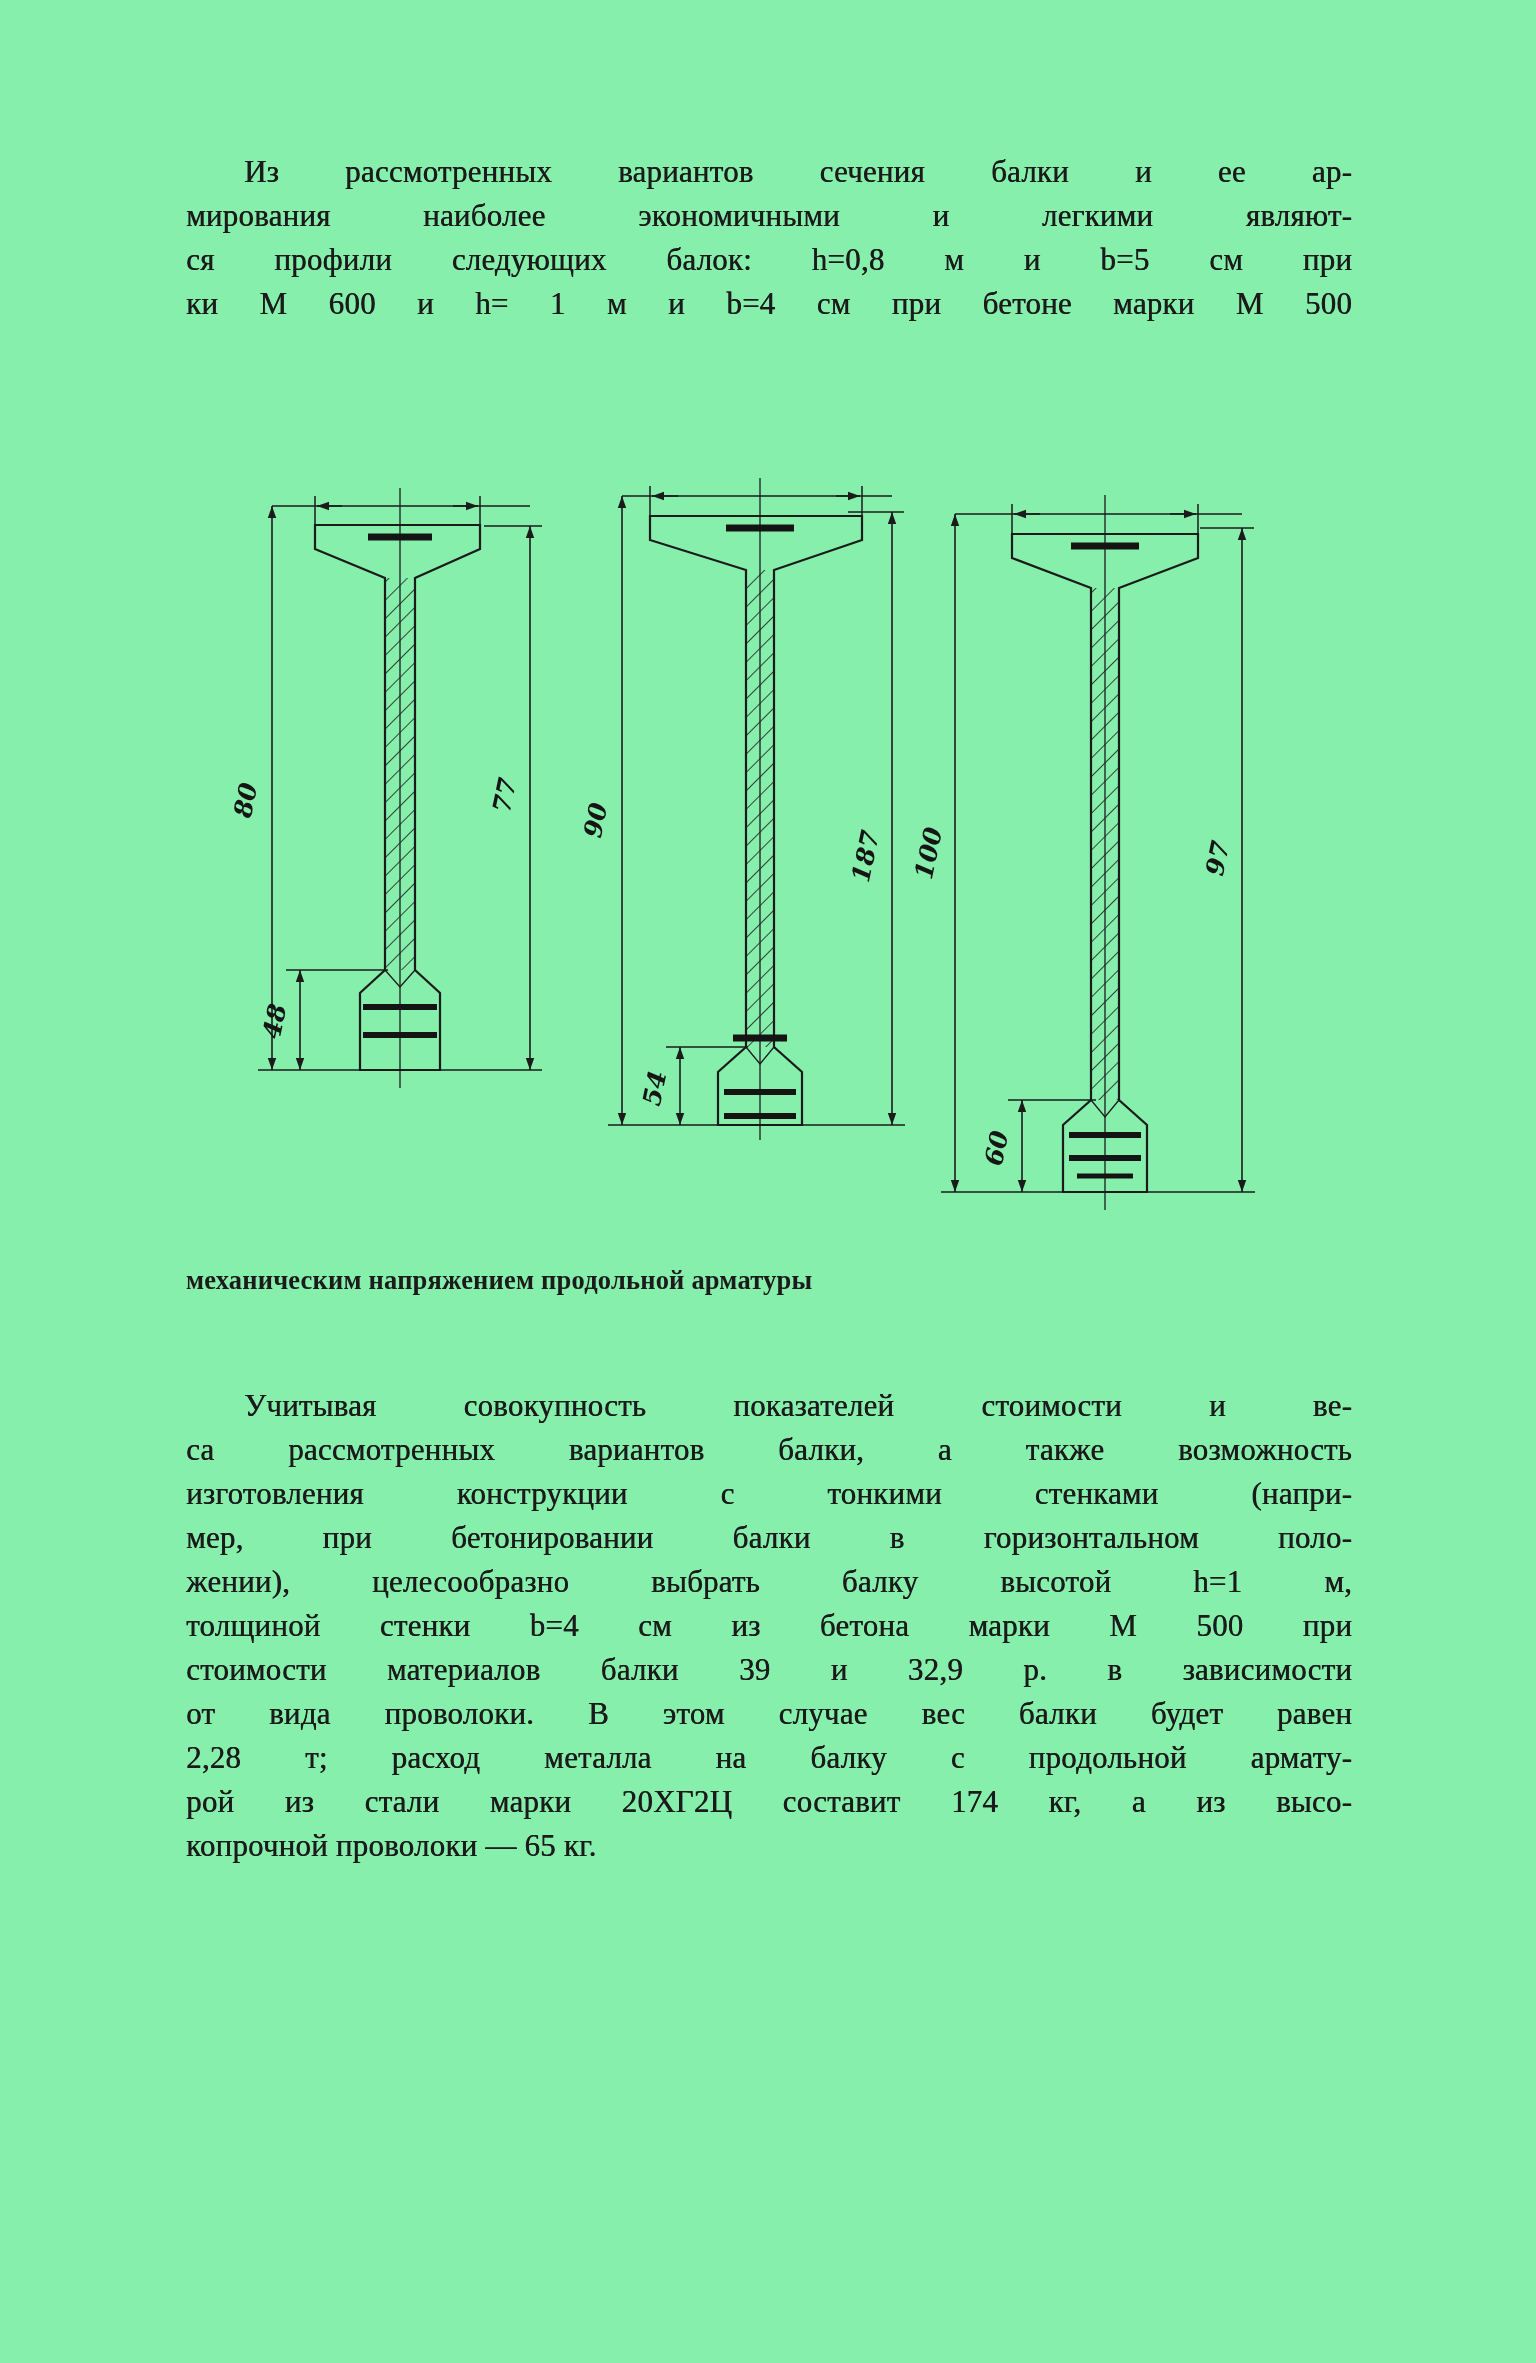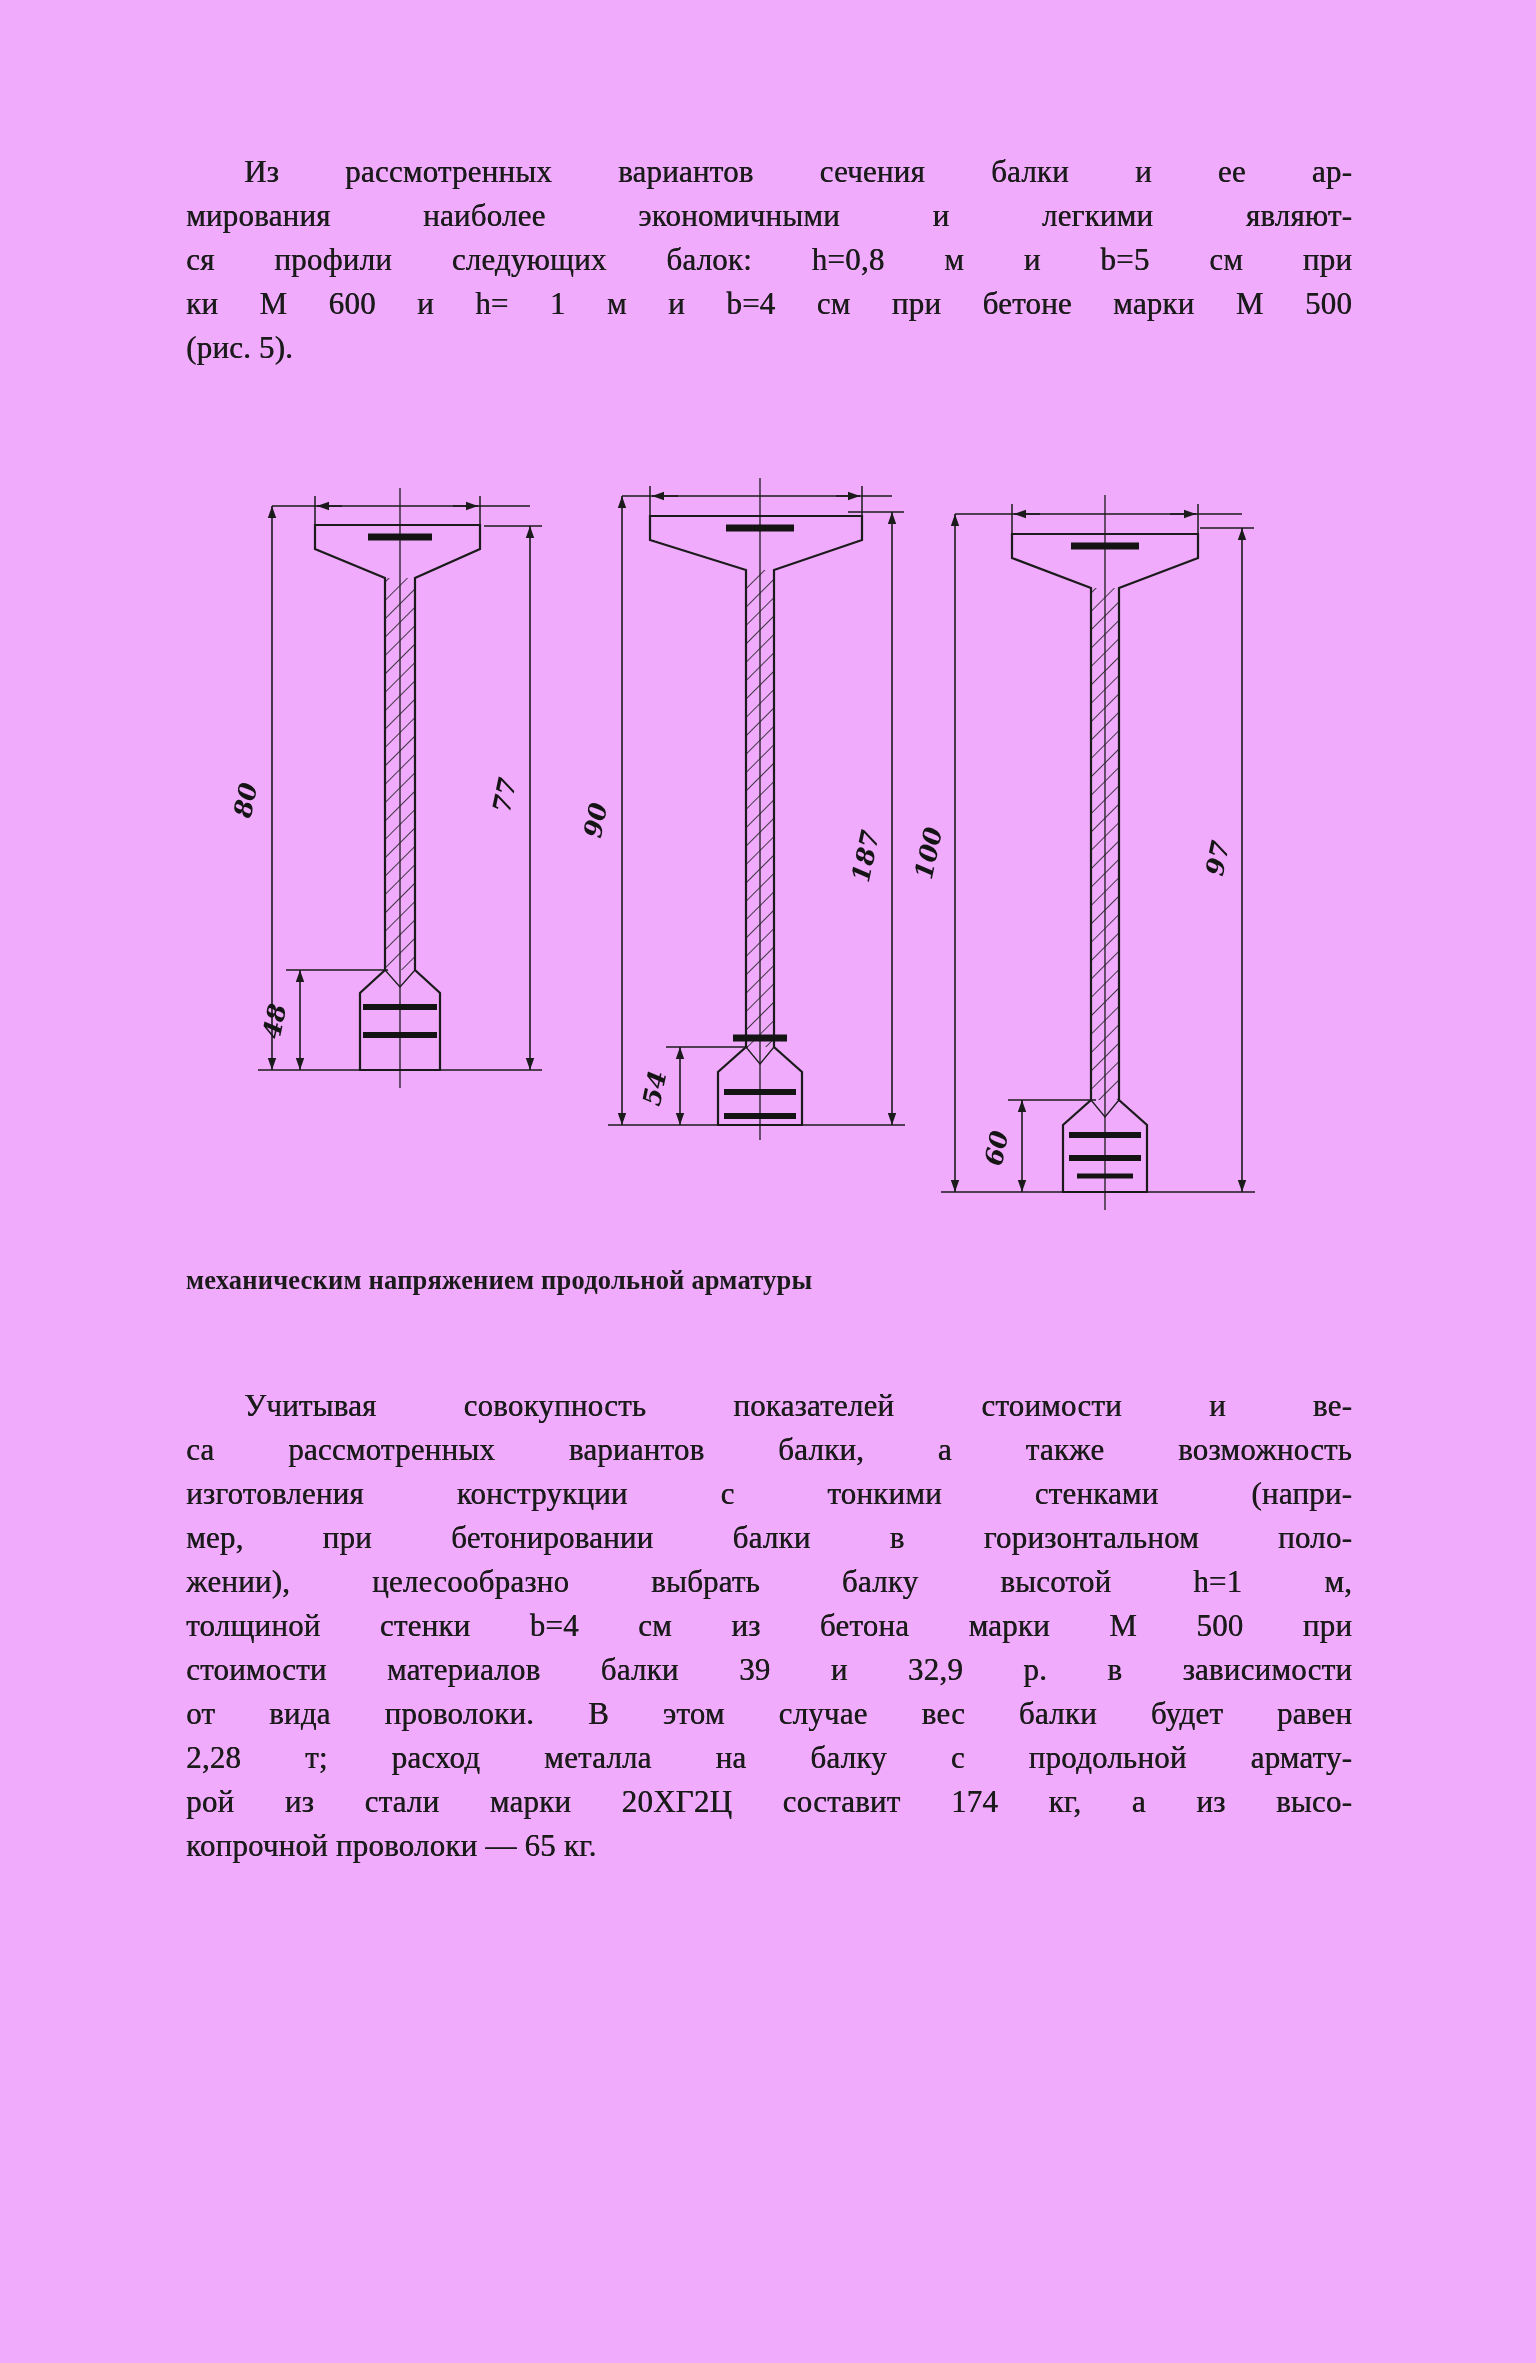--- a/index.html
+++ b/index.html
@@ -1,19 +1,19 @@
 <!DOCTYPE html>
 <html><head>
 <meta charset="utf-8">
 <style>
   *{box-sizing:border-box}
   html,body{margin:0;padding:0;background:#a8a49c}
   .page{
     position:relative;width:1536px;height:2363px;margin:0 auto;
-    background:#f0abfc;color:#1b1b1b;overflow:hidden;
+    background:#86efac;color:#1b1b1b;overflow:hidden;
     font-family:"Liberation Serif","DejaVu Serif",serif;
   }
   .textblock{
     position:absolute;left:186px;width:1166px;
     font-size:31px;line-height:44px;letter-spacing:.2px;
     text-shadow:.45px 0 0 currentColor;
   }
   .para1{top:150px}
   .para2{top:1384px}
   .tline{text-align:justify;text-align-last:justify}
@@ -38,21 +38,20 @@
 </head>
 <body>
 
 <div class="page">
 
   <div class="textblock para para1">
       <div class="tline">Из рассмотренных вариантов сечения балки и ее ар-</div>
       <div class="tline">мирования наиболее экономичными и легкими являют-</div>
       <div class="tline">ся профили следующих балок: h=0,8 м и b=5 см при</div>
       <div class="tline">ки М 600 и h= 1 м и b=4 см при бетоне марки М 500</div>
-      <div class="tline last">(рис. 5).</div>
     </div>
 
   <svg class="figure" viewBox="0 0 1536 800" xmlns="http://www.w3.org/2000/svg">
     <defs>
       <marker id="arr" markerUnits="userSpaceOnUse" markerWidth="14" markerHeight="12" viewBox="0 0 14 12" refX="13" refY="6" orient="auto-start-reverse">
         <path d="M13,6 L1,1.8 L1,10.2 Z" fill="#1b1b1b"></path>
       </marker>
       <pattern id="hatch" width="13" height="13" patternUnits="userSpaceOnUse" patternTransform="rotate(45)">
         <line x1="0" y1="0" x2="0" y2="13" stroke="#222" stroke-width="1.7"></line>
       </pattern>

